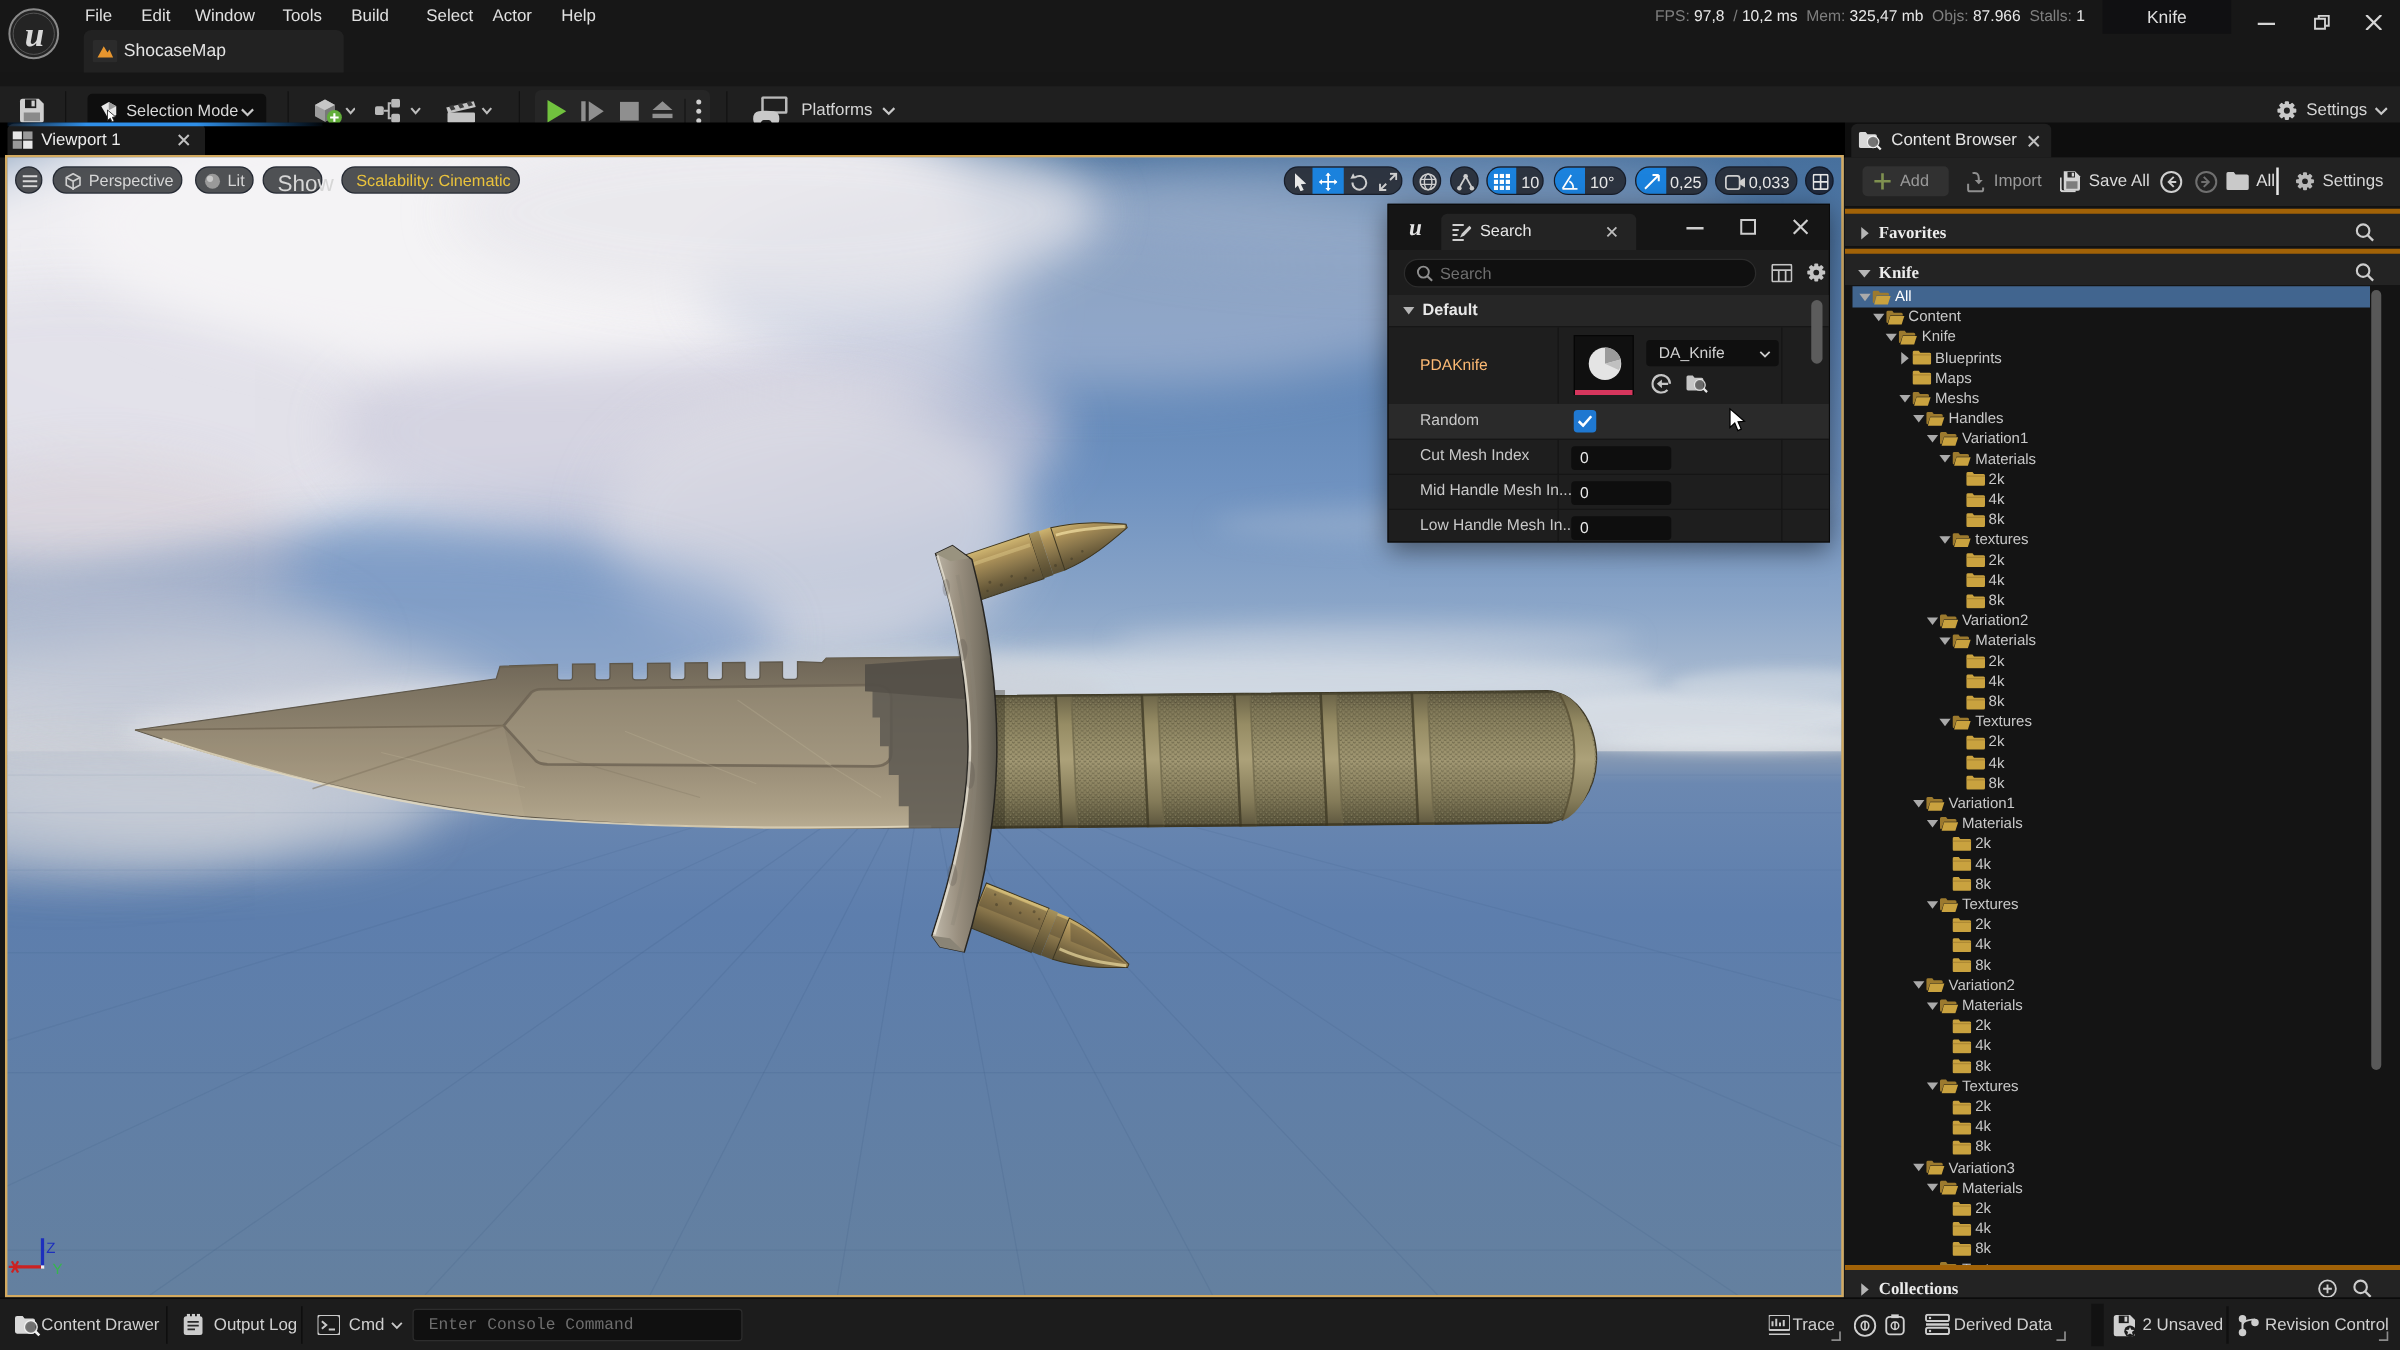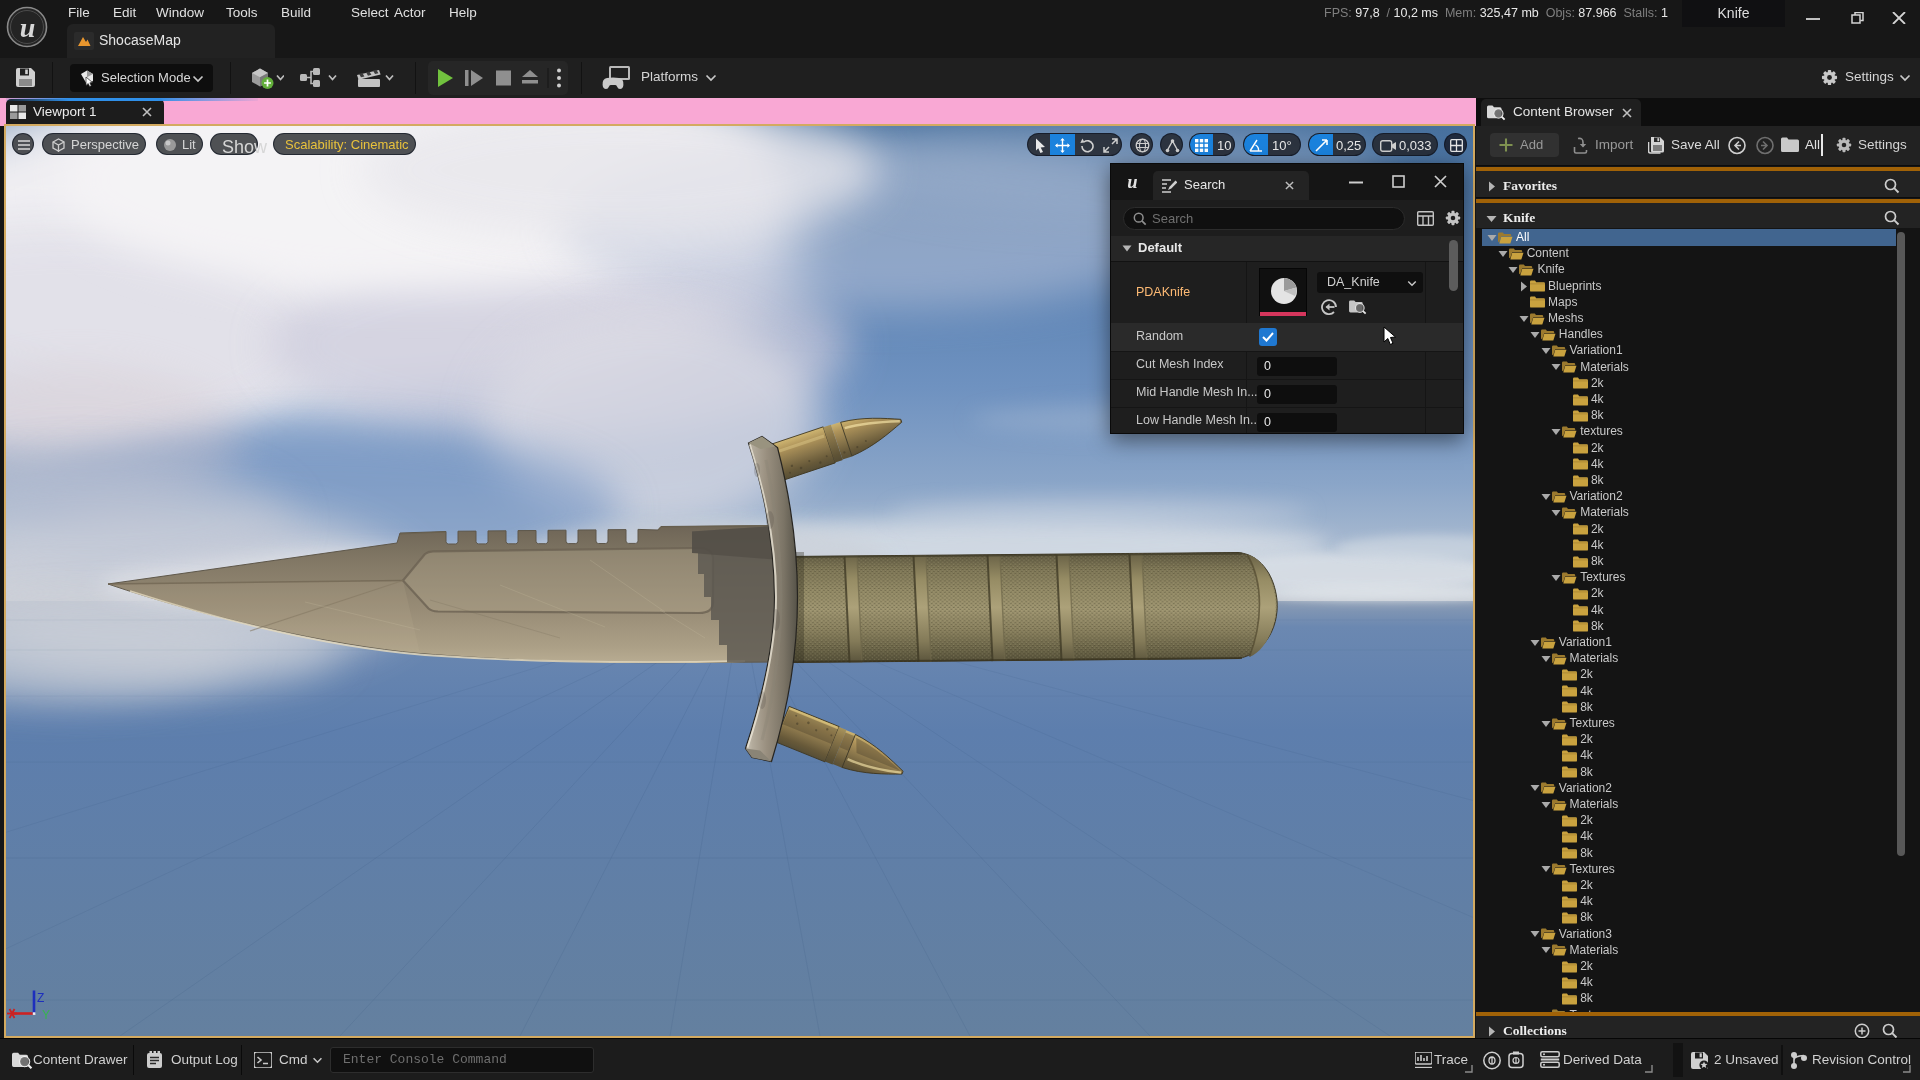--- a/index.html
+++ b/index.html
@@ -11,28 +11,28 @@
   svg { display:block; }
 
   
   #titlebar { left:0; top:0; width:1920px; height:58px; background:#171717; }
   .menuitem { position:absolute; top:3px; height:20px; line-height:20px; color:#e0e0e0; font-size:13.5px; }
   #stats { position:absolute; top:6px; right:252px; font-size:12.5px; color:#7f7f7f; }
   #stats b { color:#e8e8e8; font-weight:normal; }
   #knifebox { position:absolute; left:1682px; top:0; width:103px; height:27px; background:#101012;
      color:#dedede; font-size:14px; text-align:center; line-height:27px; }
   
-  #toolbar { left:0; top:58px; width:1920px; height:40px; background:#1f1f1f; }
+  #toolbar { left:0; top:69px; width:1920px; height:40px; background:#1f1f1f; }
   #shocasetab { left:67px; top:24px; width:208px; height:34px; background:#222222; border-radius:6px 6px 0 0; }
   .vsep { position:absolute; top:4px; width:1px; height:32px; background:#121212; }
   #selmode { position:absolute; left:70px; top:6px; width:143px; height:28px; background:#0e0e0e;
      border-radius:4px; color:#d8d8d8; font-size:13px; }
   #playgroup { position:absolute; left:428px; top:3px; width:140px; height:34px; background:#262626; border-radius:5px; }
   
-  #vptabbar { left:0; top:98px; width:1476px; height:28px; background:#f9a8d4; }
+  #vptabbar { left:0; top:98px; width:1476px; height:28px; background:#000000; }
   #vptab { position:absolute; left:6px; top:1px; width:158px; height:27px; background:#1c1c1c; border-radius:5px 5px 0 0; }
   #cbtabbar { left:1476px; top:98px; width:444px; height:28px; background:#0e0e0e; }
   #cbtab { position:absolute; left:5px; top:1px; width:160px; height:27px; background:#1f1f1f; border-radius:5px 5px 0 0; }
   
   #viewport { left:4px; top:124px; width:1471px; height:914px; background:#6787ad;
      border:2px solid #d3aa60; }
   
   #cb { left:1476px; top:126px; width:444px; height:912px; background:#151515;padding-left:17px; }
   #cbtoolbar { left:0; top:0; width:444px; height:40px; background:#222222; border-bottom:1px solid #0c0c0c; }
   .cbheader { position:absolute; left:0; width:480px; height:31px; background:#232323;
@@ -52,21 +52,21 @@
     <svg class="abs" style="left:6px;top:6px" width="42" height="42" viewBox="0 0 42 42">
       <circle cx="21" cy="21" r="19.5" fill="#242424" stroke="#8a8a8a" stroke-width="1.6"></circle>
       <circle cx="21" cy="21" r="16.5" fill="none" stroke="#555" stroke-width="0.8"></circle>
       <text x="21.5" y="30.5" font-family="Liberation Serif" font-size="28" font-style="italic" font-weight="bold" text-anchor="middle" fill="#d8d8d8">u</text>
     </svg>
     <div class="menuitem" style="left:68px">File</div>
     <div class="menuitem" style="left:113px">Edit</div>
     <div class="menuitem" style="left:156px">Window</div>
     <div class="menuitem" style="left:226px">Tools</div>
     <div class="menuitem" style="left:281px">Build</div>
-    <div class="menuitem" style="left:351px">Select</div>
+    <div class="menuitem" style="left:341px">Select</div>
     <div class="menuitem" style="left:394px">Actor</div>
     <div class="menuitem" style="left:449px">Help</div>
     <div id="stats">FPS: <b>97,8</b> &nbsp;/ <b>10,2 ms</b> &nbsp;Mem: <b>325,47 mb</b> &nbsp;Objs: <b>87.966</b> &nbsp;Stalls: <b>1</b></div>
     <div id="knifebox">Knife</div>
 
     <svg class="abs" style="left:1806px;top:12px" width="104" height="12" viewBox="0 0 104 12">
       <path d="M0 7 h14" stroke="#d4d4d4" stroke-width="1.8"></path>
       <g transform="translate(46,0)" stroke="#d4d4d4" stroke-width="1.5" fill="none">
         <path d="M0 3 v8 h8 v-8 z"></path>
           <path d="M3 3 v-2.4 h8 v8 h-2.6"></path>

